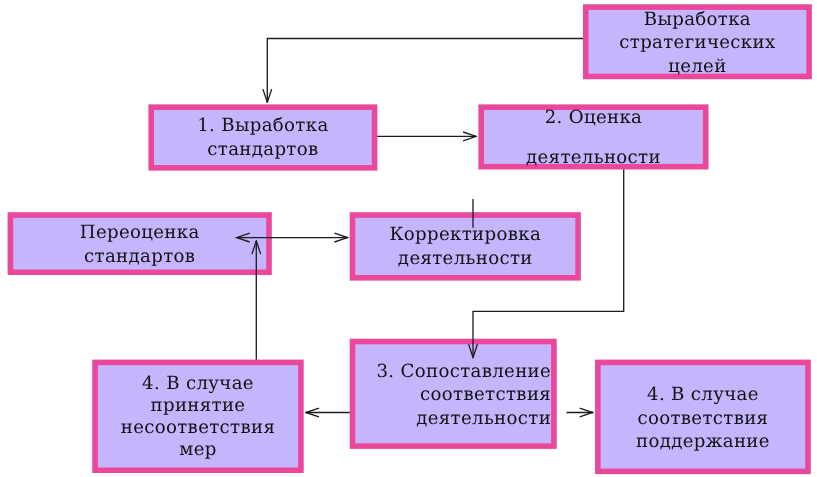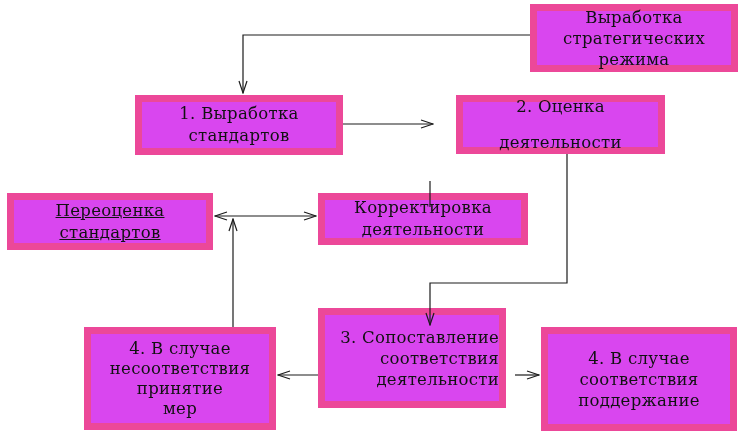--- a/index.html
+++ b/index.html
@@ -12,39 +12,39 @@
     width: 743px;
     height: 434px;
     background: #ffffff;
     font-family: "DejaVu Serif", "Liberation Serif", serif;
     color: #111111;
     overflow: hidden;
   }
   .node {
     position: absolute;
     box-sizing: border-box;
-    border: 7px solid #ec4899;
-    background: #d946ef;
+    border: 5px solid #ec4899;
+    background: #c4b5fd;
     display: flex;
     flex-direction: column;
     justify-content: center;
     align-items: center;
     text-align: center;
     font-size: 16.5px;
     line-height: 20px;
     letter-spacing: 0.3px;
     z-index: 1;
   }
   .node span { display: block; white-space: nowrap; }
 
   .n-strategic   { left: 530px; top: 4px;   width: 208px; height: 68px;  line-height: 21px; }
   .n-standards   { left: 135px; top: 95px;  width: 208px; height: 60px;  line-height: 22px; text-align: right; }
-  .n-evaluation  { left: 456px; top: 95px;  width: 209px; height: 59px;  line-height: 22px; gap: 14px; }
-  .n-reassess    { left: 7px;   top: 193px; width: 206px; height: 57px;  line-height: 22px; text-decoration: underline; }
-  .n-adjust      { left: 318px; top: 193px; width: 210px; height: 52px;  line-height: 22px; }
+  .n-evaluation  { left: 435px; top: 95px;  width: 209px; height: 59px;  line-height: 22px; gap: 14px; }
+  .n-reassess    { left: 7px;   top: 193px; width: 240px; height: 57px;  line-height: 22px; }
+  .n-adjust      { left: 318px; top: 193px; width: 210px; height: 62px;  line-height: 22px; }
   .n-noncomp     { left: 84px;  top: 327px; width: 192px; height: 103px; line-height: 20px; }
   .n-compare     { left: 318px; top: 308px; width: 188px; height: 100px; line-height: 21px; align-items: flex-end; }
   .n-comply      { left: 541px; top: 327px; width: 196px; height: 104px; line-height: 21px; }
 
   .edges {
     position: absolute;
     left: 0; top: 0;
     width: 743px;
     height: 434px;
     z-index: 2;
@@ -57,21 +57,21 @@
   }
 </style>
 </head>
 <body>
 
 <div class="canvas">
 
   <div class="node n-strategic">
     <span>Выработка</span>
     <span>стратегических</span>
-    <span>режима</span>
+    <span>целей</span>
   </div>
 
   <div class="node n-standards">
     <span>1. Выработка</span>
     <span>стандартов</span>
   </div>
 
   <div class="node n-evaluation">
     <span>2. Оценка</span>
     <span>деятельности</span>
@@ -82,22 +82,22 @@
     <span>стандартов</span>
   </div>
 
   <div class="node n-adjust">
     <span>Корректировка</span>
     <span>деятельности</span>
   </div>
 
   <div class="node n-noncomp">
     <span>4. В случае</span>
+    <span>принятие</span>
     <span>несоответствия</span>
-    <span>принятие</span>
     <span>мер</span>
   </div>
 
   <div class="node n-compare">
     <span>3. Сопоставление</span>
     <span>соответствия</span>
     <span>деятельности</span>
   </div>
 
   <div class="node n-comply">

